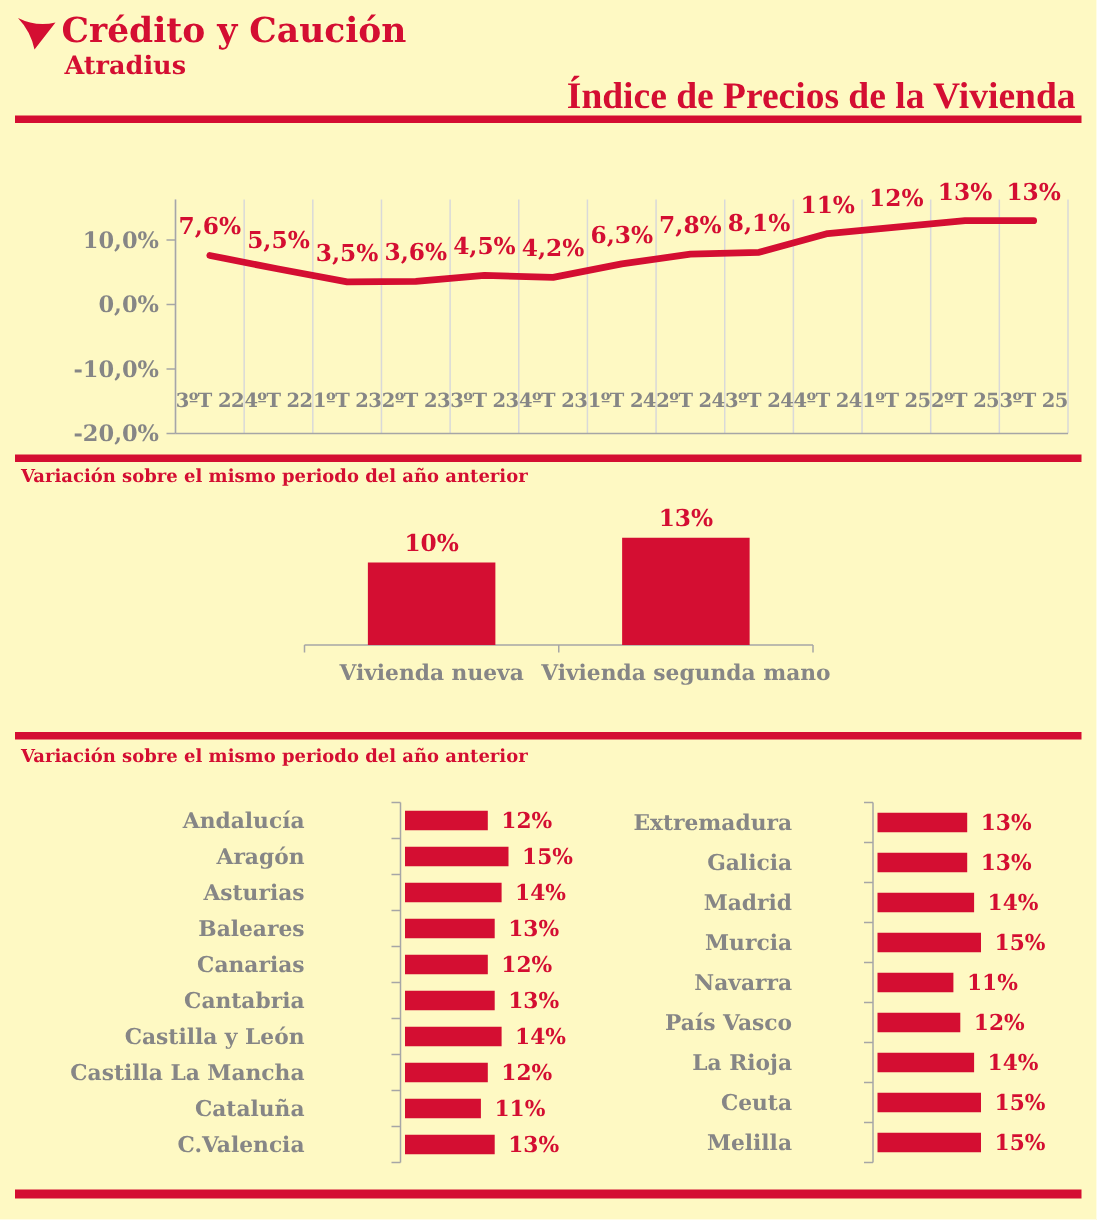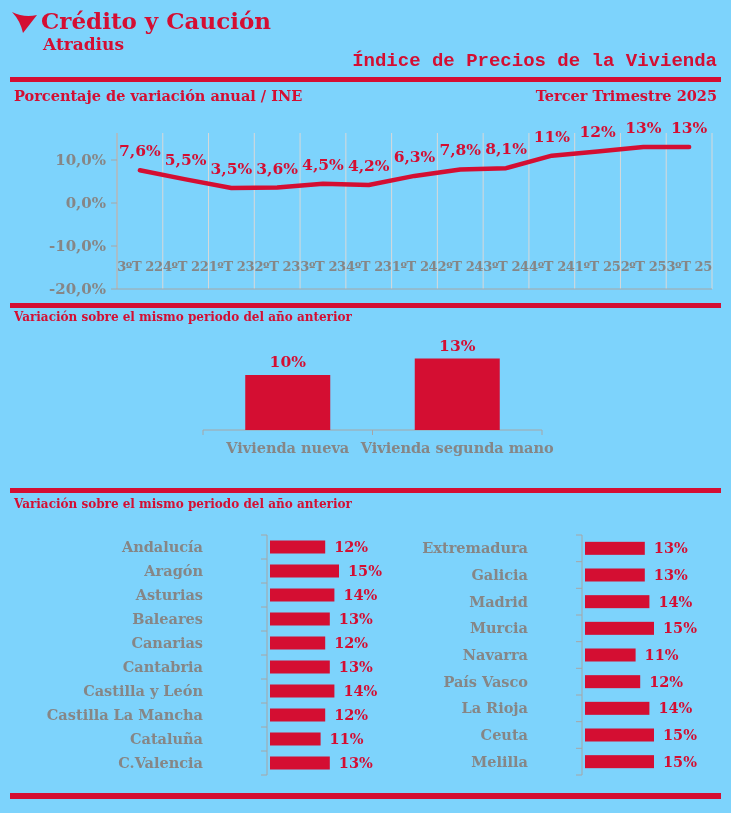--- a/index.html
+++ b/index.html
@@ -1,44 +1,42 @@
 <!DOCTYPE html>
 <html><head>
 <meta charset="utf-8">
 <style>
   html,body{margin:0;padding:0;background:#fff;}
-  .page{position:relative;width:731px;height:813px;background:#7dd3fc;overflow:hidden;
+  .page{position:relative;width:731px;height:813px;background:#fef9c3;overflow:hidden;
         font-family:"DejaVu Serif", serif;}
   .abs{position:absolute;}
   .rule{position:absolute;left:10px;width:711px;background:#d40e32;}
   .brand-name{font-family:"DejaVu Serif", serif;font-weight:bold;font-size:23px;color:#d40e32;line-height:1;}
   .brand-sub{font-family:"DejaVu Serif", serif;font-weight:bold;font-size:17px;color:#d40e32;line-height:1;}
-  .main-title{font-family:Liberation Mono, monospace;font-weight:bold;font-size:19px;color:#d40e32;
+  .main-title{font-family:Liberation Serif, serif;font-weight:bold;font-size:25px;color:#d40e32;
               text-align:right;line-height:1;}
   .subtitle{font-family:"DejaVu Serif", serif;font-weight:bold;font-size:14.5px;color:#d40e32;line-height:1;}
   .section-title{font-family:"DejaVu Serif", serif;font-weight:bold;font-size:12px;color:#d40e32;line-height:1;}
   svg text{font-family:"DejaVu Serif", serif;font-weight:bold;}
 </style>
 </head>
 <body>
 
 <div class="page">
 
   <svg class="abs" style="left:11px;top:9px;" width="27" height="27" viewBox="0 0 27 27">
     <path d="M1,3 Q13,9 26,6 L12,24 Q9.5,12 1,3 Z" fill="#d40e32"></path>
   </svg>
   <div class="abs brand-name" style="left:41px;top:9px;">Crédito y Caución</div>
   <div class="abs brand-sub" style="left:43px;top:36px;">Atradius</div>
 
   <div class="abs main-title" style="right:14px;top:52px;">Índice de Precios de la Vivienda</div>
 
   <div class="rule" style="top:77px;height:5px;"></div>
 
-  <div class="abs subtitle" style="left:14px;top:89px;">Porcentaje de variación anual / INE</div>
-  <div class="abs subtitle" style="right:14px;top:89px;">Tercer Trimestre 2025</div>
 
   <svg id="line-chart" class="abs" style="left:0;top:118px;" width="731" height="182">
       <line x1="117" x2="117" y1="15" y2="171" stroke="#d9d9d9" stroke-width="1"></line>
       <line x1="162.76923076923077" x2="162.76923076923077" y1="15" y2="171" stroke="#d9d9d9" stroke-width="1"></line>
       <line x1="208.53846153846155" x2="208.53846153846155" y1="15" y2="171" stroke="#d9d9d9" stroke-width="1"></line>
       <line x1="254.3076923076923" x2="254.3076923076923" y1="15" y2="171" stroke="#d9d9d9" stroke-width="1"></line>
       <line x1="300.0769230769231" x2="300.0769230769231" y1="15" y2="171" stroke="#d9d9d9" stroke-width="1"></line>
       <line x1="345.8461538461538" x2="345.8461538461538" y1="15" y2="171" stroke="#d9d9d9" stroke-width="1"></line>
       <line x1="391.6153846153846" x2="391.6153846153846" y1="15" y2="171" stroke="#d9d9d9" stroke-width="1"></line>
       <line x1="437.38461538461536" x2="437.38461538461536" y1="15" y2="171" stroke="#d9d9d9" stroke-width="1"></line>

